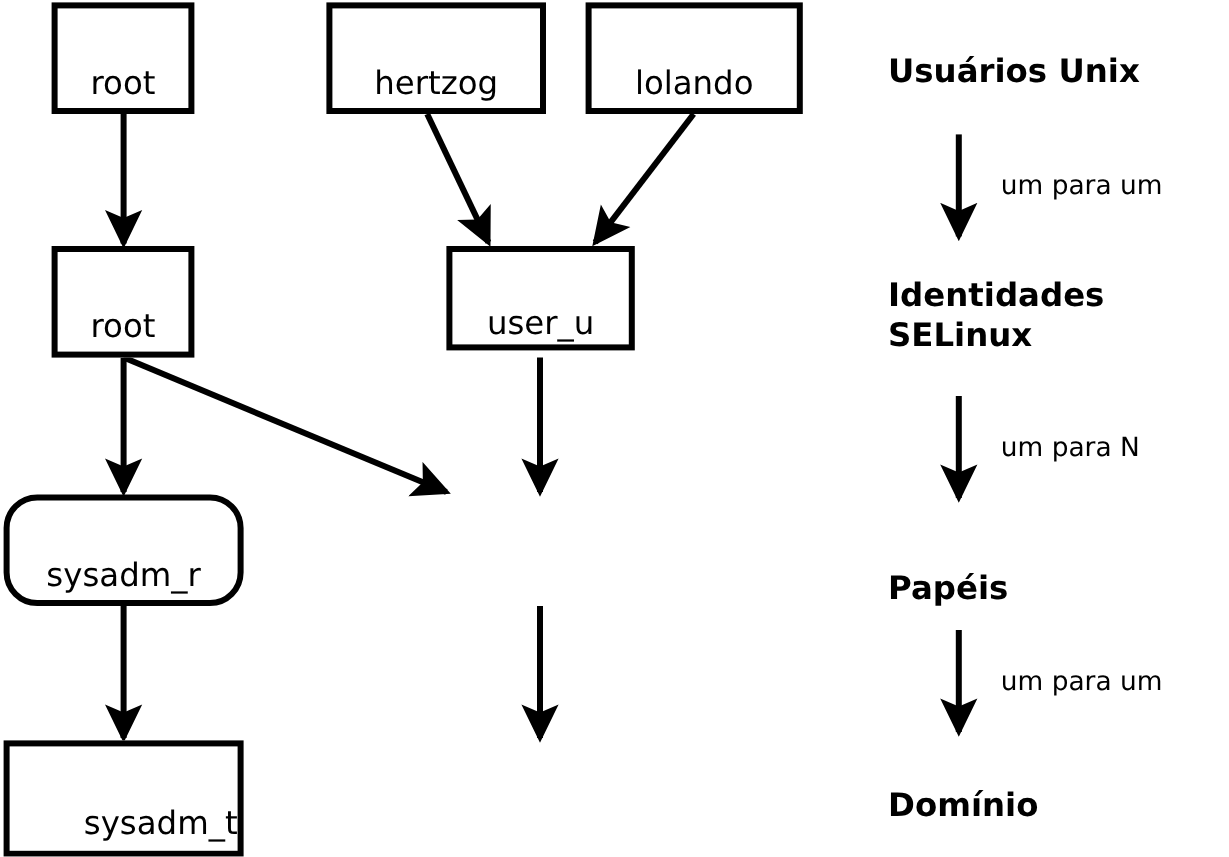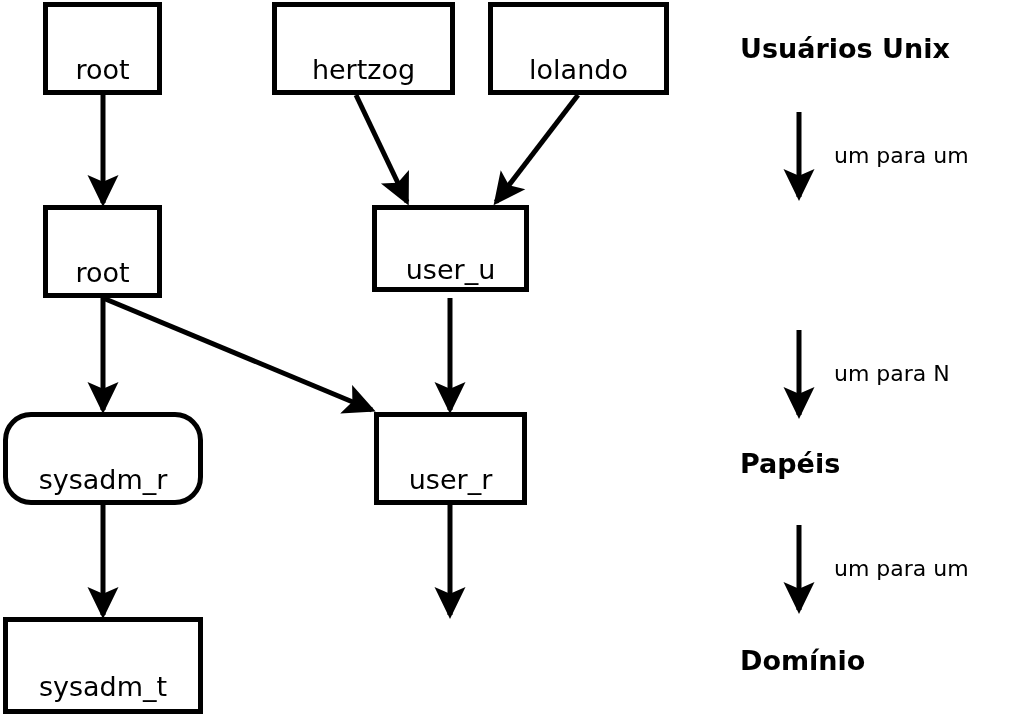--- a/index.html
+++ b/index.html
@@ -42,20 +42,21 @@
     margin-top: 42px;
   }
   .legend-title {
     position: absolute;
     font-family: "DejaVu Sans", "Liberation Sans", sans-serif;
     font-size: 27px;
     font-weight: bold;
     color: #000000;
     line-height: 1.22;
     white-space: pre-line;
+    margin-top: 11px;
   }
   .legend-edge-label {
     position: absolute;
     font-family: "DejaVu Sans", "Liberation Sans", sans-serif;
     font-size: 22px;
     font-weight: 400;
     color: #000000;
     white-space: nowrap;
   }
 </style>
@@ -109,33 +110,32 @@
   </div>
 
   <div class="node-box" style="left:372px; top:205px; width:157px; height:87px;">
     <span class="node-label">user_u</span>
   </div>
 
   <div class="node-box" style="left:3px; top:412px; width:200px; height:93px;border-radius:28px;">
     <span class="node-label">sysadm_r</span>
   </div>
 
-  <div class="node-box" style="left:374px; top:412px; width:153px; height:93px;">
-    <span class="node-label">user_r</span>
-  </div>
 
-  <div class="node-box" style="left:3px; top:617px; width:200px; height:97px;">
+  <div class="node-box" style="left:3px; top:617px; width:200px; height:97px;justify-content:flex-end;">
     <span class="node-label">sysadm_t</span>
   </div>
 
 
   <div class="legend-title" style="left:740px; top:33px;">Usuários Unix</div>
 
+  <div class="legend-title" style="left:740px; top:220px;">Identidades
+SELinux</div>
 
-  <div class="legend-title" style="left:740px; top:448px;">Papéis</div>
+  <div class="legend-title" style="left:740px; top:464px;">Papéis</div>
 
   <div class="legend-title" style="left:740px; top:645px;">Domínio</div>
 
   <div class="legend-edge-label" style="left:834px; top:143px;">um para um</div>
 
   <div class="legend-edge-label" style="left:834px; top:361px;">um para N</div>
 
   <div class="legend-edge-label" style="left:834px; top:556px;">um para um</div>
 
 </div>

